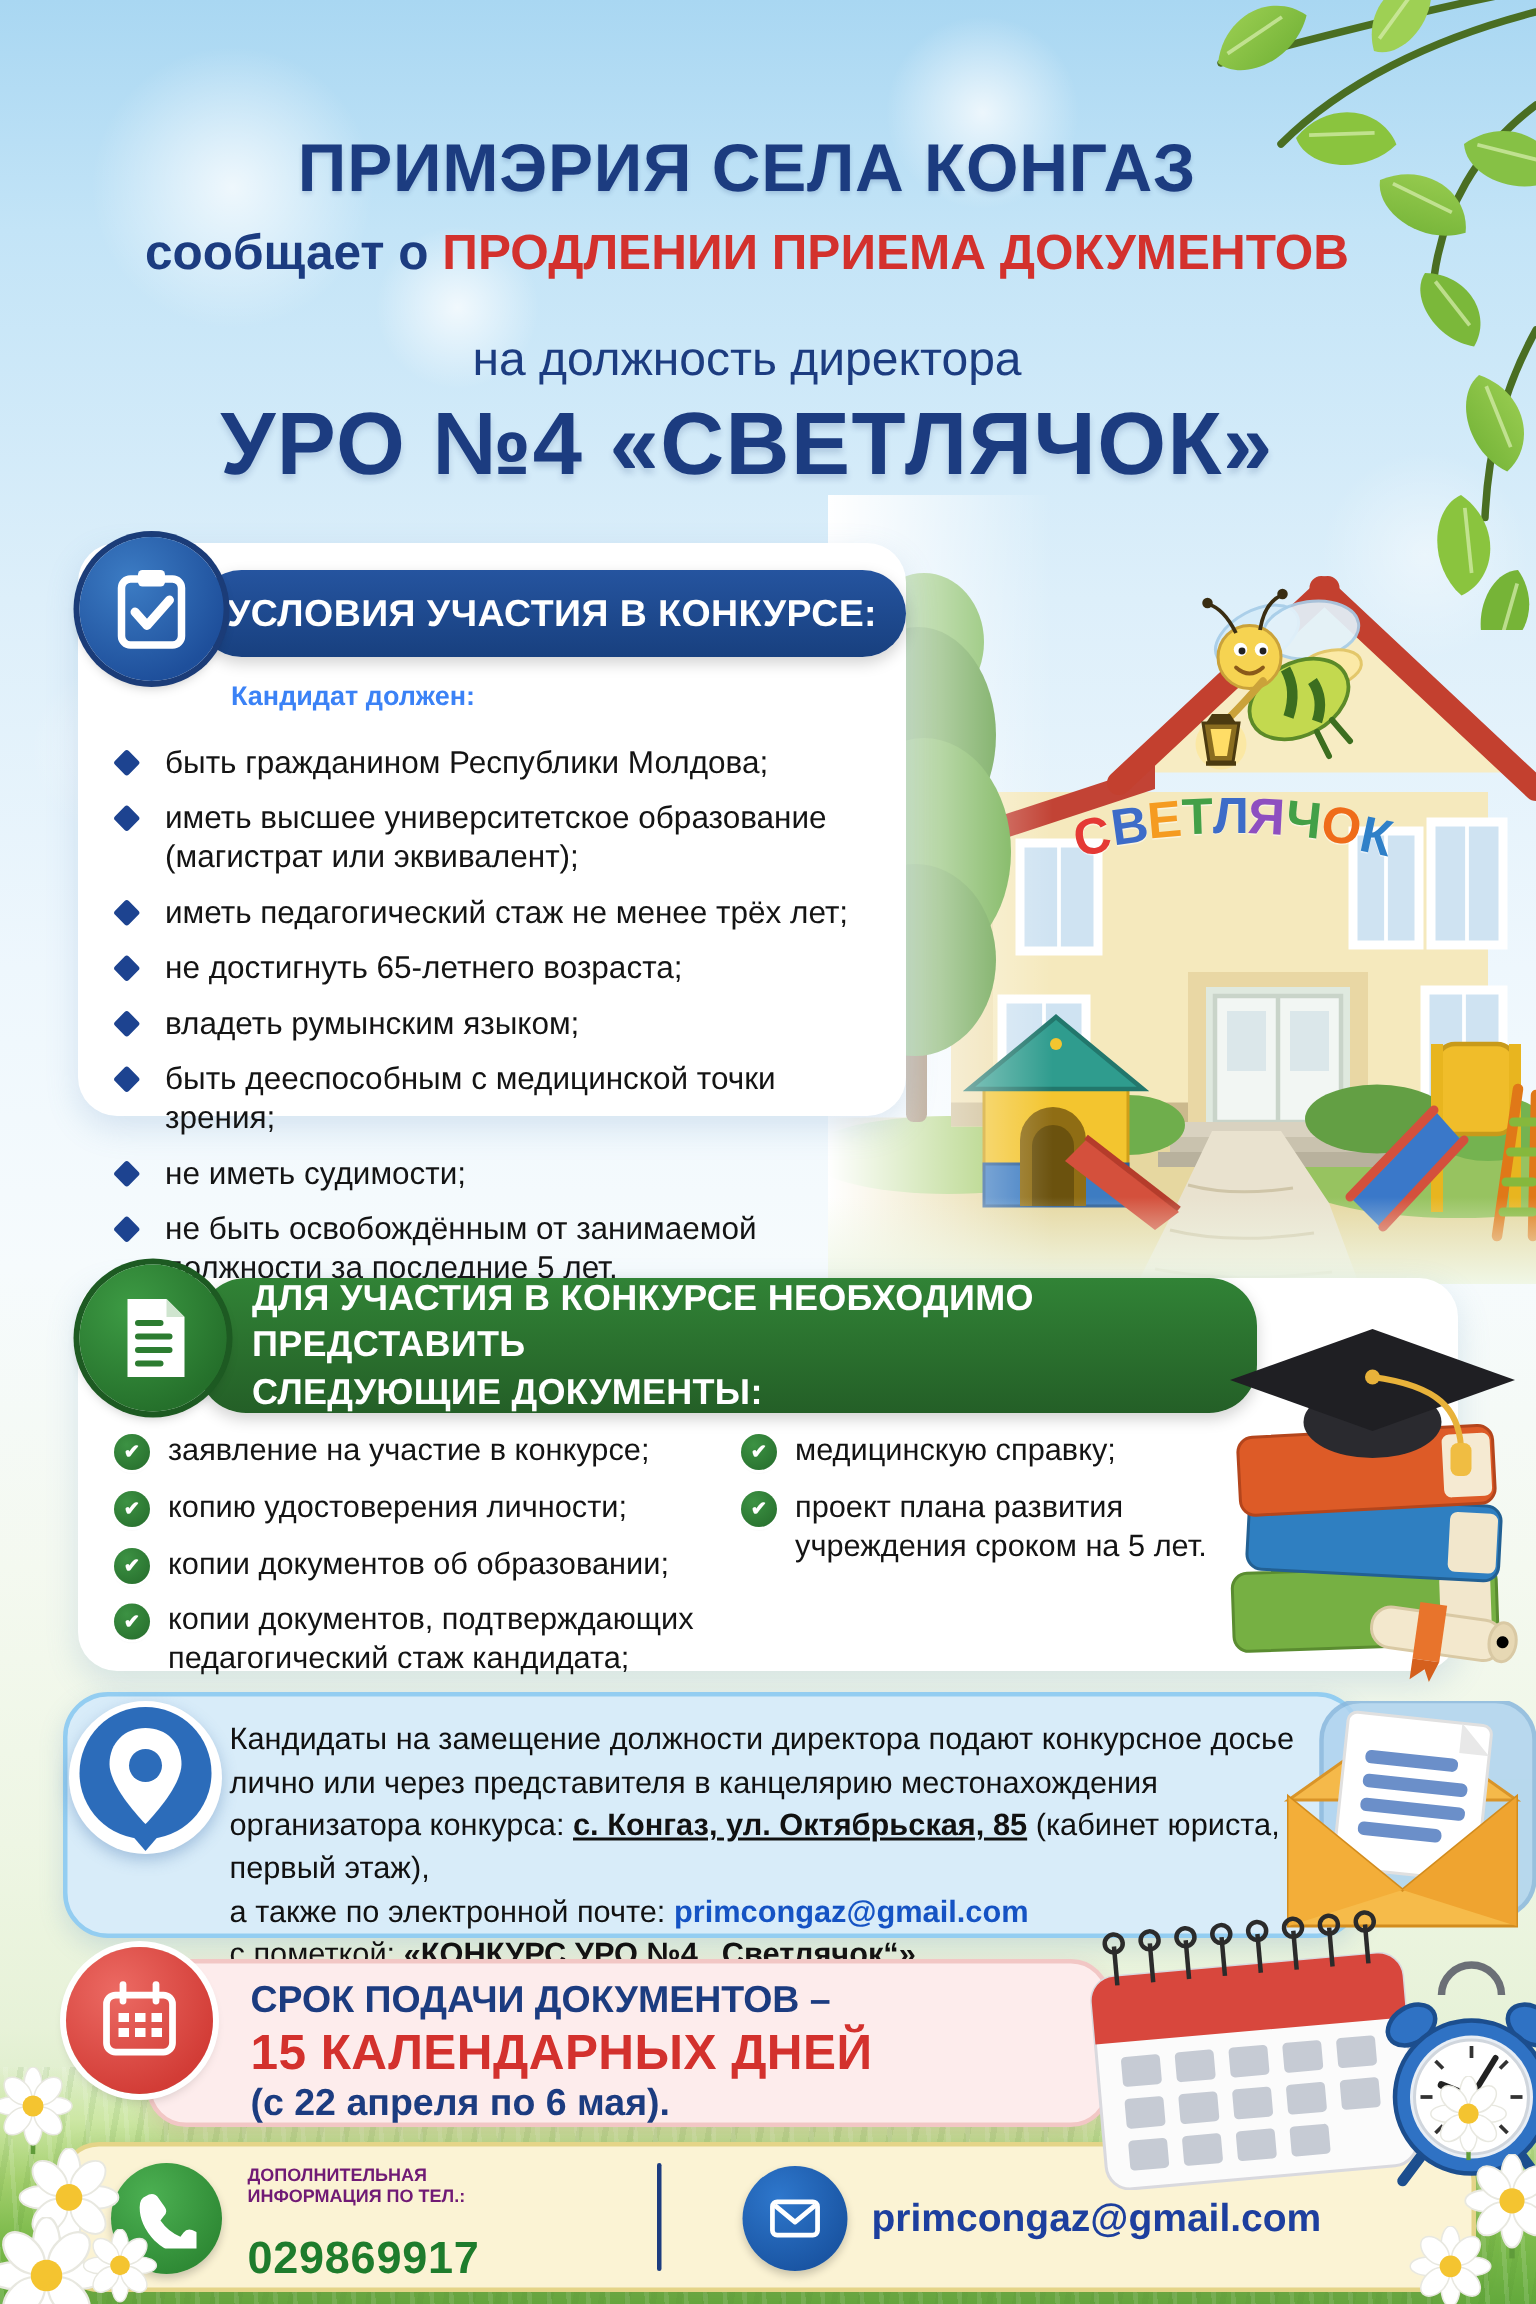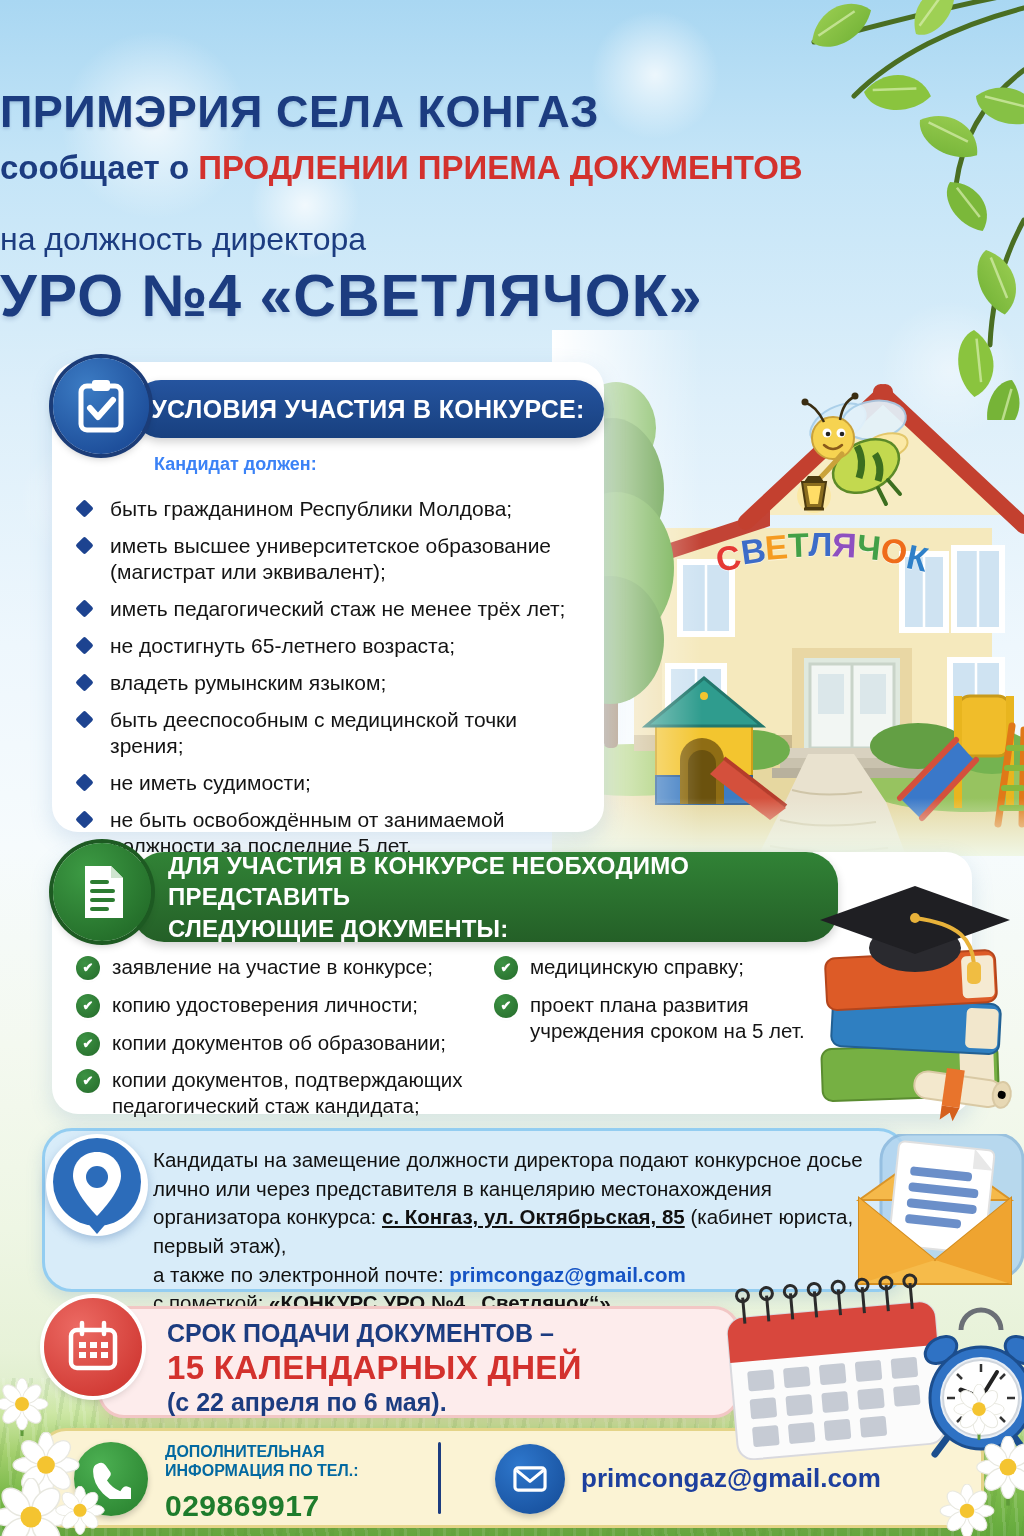--- a/index.html
+++ b/index.html
@@ -22,29 +22,29 @@
     background:linear-gradient(180deg, rgba(199,224,158,0) 0%, #cde7a5 22%, #a3cf6d 48%, #7cba4b 72%, #63a93c 100%);
   }
   .grass::before {
     content:""; position:absolute; inset:0;
     background:repeating-linear-gradient(86deg, rgba(255,255,255,.12) 0 3px, rgba(0,0,0,0) 3px 13px),
                repeating-linear-gradient(-80deg, rgba(70,130,40,.10) 0 4px, rgba(0,0,0,0) 4px 17px);
   }
   .leaves-tr { position:absolute; right:0; top:0; z-index:2; }
   .daisy { position:absolute; z-index:6; }
   
-  .hdr { position:absolute; left:0; width:996px; text-align:left; z-index:2; }
+  .hdr { position:absolute; left:0; width:996px; text-align:center; z-index:2; }
   .hdr-title   { top:86px;  font-size:45px; font-weight:700; color:#1c3c80; letter-spacing:.5px; text-shadow:0 2px 3px rgba(30,60,120,.18); }
   .hdr-sub     { top:149px; font-size:33px; font-weight:700; color:#1c3c80; }
   .hdr-sub .hl { color:#d3312d; }
   .hdr-pos     { top:221px; font-size:32px; font-weight:500; color:#1c3c80; }
   .hdr-inst    { top:262px; font-size:59px; font-weight:800; color:#1c3c80; letter-spacing:1px; text-shadow:0 3px 4px rgba(30,60,120,.18); }
   
   .card { position:absolute; background:#ffffff; border-radius:26px; box-shadow:0 8px 22px rgba(90,140,190,.20); z-index:2; }
-  .card-cond { left:52px; top:362px; width:552px; height:470px; }
+  .card-cond { left:52px; top:362px; width:552px; height:382px; }
   .card-docs { left:52px; top:852px; width:920px; height:262px; }
   .icon-circle { position:absolute; border-radius:50%; display:flex; align-items:center; justify-content:center; z-index:4; }
   .ic-blue  { left:53px;  top:358px;  width:96px; height:96px; background:radial-gradient(circle at 35% 30%,#3c7cc4,#1e4f9b 75%); box-shadow:0 0 0 4px #1b3c78, 0 4px 8px rgba(0,0,0,.25); }
   .ic-green { left:53px;  top:843px;  width:98px; height:98px; background:radial-gradient(circle at 35% 30%,#3d9b44,#25702b 75%); box-shadow:0 0 0 4px #1d5a22, 0 4px 8px rgba(0,0,0,.25); }
   .ic-pin   { left:46px;  top:1134px; width:102px; height:102px; background:#ffffff; box-shadow:0 4px 10px rgba(60,110,170,.35); }
   .ic-cal   { left:44px;  top:1298px; width:98px; height:98px; background:radial-gradient(circle at 35% 30%,#ec6a63,#d23c36 75%); box-shadow:0 0 0 4px #fff, 0 4px 8px rgba(0,0,0,.2); }
   .ic-phone { left:74px;  top:1442px; width:74px; height:74px; background:radial-gradient(circle at 35% 30%,#4cb052,#2f8a35 75%); box-shadow:0 3px 6px rgba(0,0,0,.2); }
   .ic-mail  { left:495px; top:1444px; width:70px; height:70px; background:radial-gradient(circle at 35% 30%,#2e77cc,#1a55a3 75%); box-shadow:0 3px 6px rgba(0,0,0,.2); }
   .pill {
     position:absolute; color:#fff; font-weight:700; display:flex; align-items:center;
@@ -84,21 +84,21 @@
   }
   .dl1 { position:absolute; left:66px; top:10px;  font-size:25px; font-weight:700; color:#1c3c80; }
   .dl2 { position:absolute; left:66px; top:40px;  font-size:33px; font-weight:800; color:#d3312d; letter-spacing:.3px; }
   .dl3 { position:absolute; left:66px; top:79px;  font-size:25px; font-weight:700; color:#1c3c80; }
   
   .box-contacts {
     position:absolute; left:40px; top:1428px; width:944px; height:100px; z-index:3;
     background:#fbf3d4; border:3px solid #e4d488; border-radius:26px;
     box-shadow:0 6px 14px rgba(120,140,80,.25);
   }
-  .ct-label { position:absolute; left:122px; top:12px; font-size:16px; font-weight:700; color:#0369a1; line-height:1.18; }
+  .ct-label { position:absolute; left:122px; top:12px; font-size:12px; font-weight:700; color:#701a75; line-height:1.18; }
   .ct-phone { position:absolute; left:122px; top:58px; font-size:30px; font-weight:800; color:#1e7c2c; letter-spacing:.5px; }
   .ct-divider { position:absolute; left:395px; top:11px; width:3px; height:72px; background:#1c3c80; border-radius:2px; }
   .ct-email { position:absolute; left:538px; top:32px; font-size:26px; font-weight:700; color:#1d3f9e; text-decoration:none; }
   
   .sign { position:absolute; left:716px; top:527px; z-index:3; display:flex; }
   .sign span { font-size:34px; font-weight:800; display:inline-block; text-shadow:0 1px 0 rgba(255,255,255,.5); }
   .sign span:nth-child(1){ transform:translateY(12px) rotate(-12deg); }
   .sign span:nth-child(2){ transform:translateY(5px)  rotate(-8deg); }
   .sign span:nth-child(3){ transform:translateY(1px)  rotate(-5deg); }
   .sign span:nth-child(4){ transform:translateY(-1px) rotate(-2deg); }

